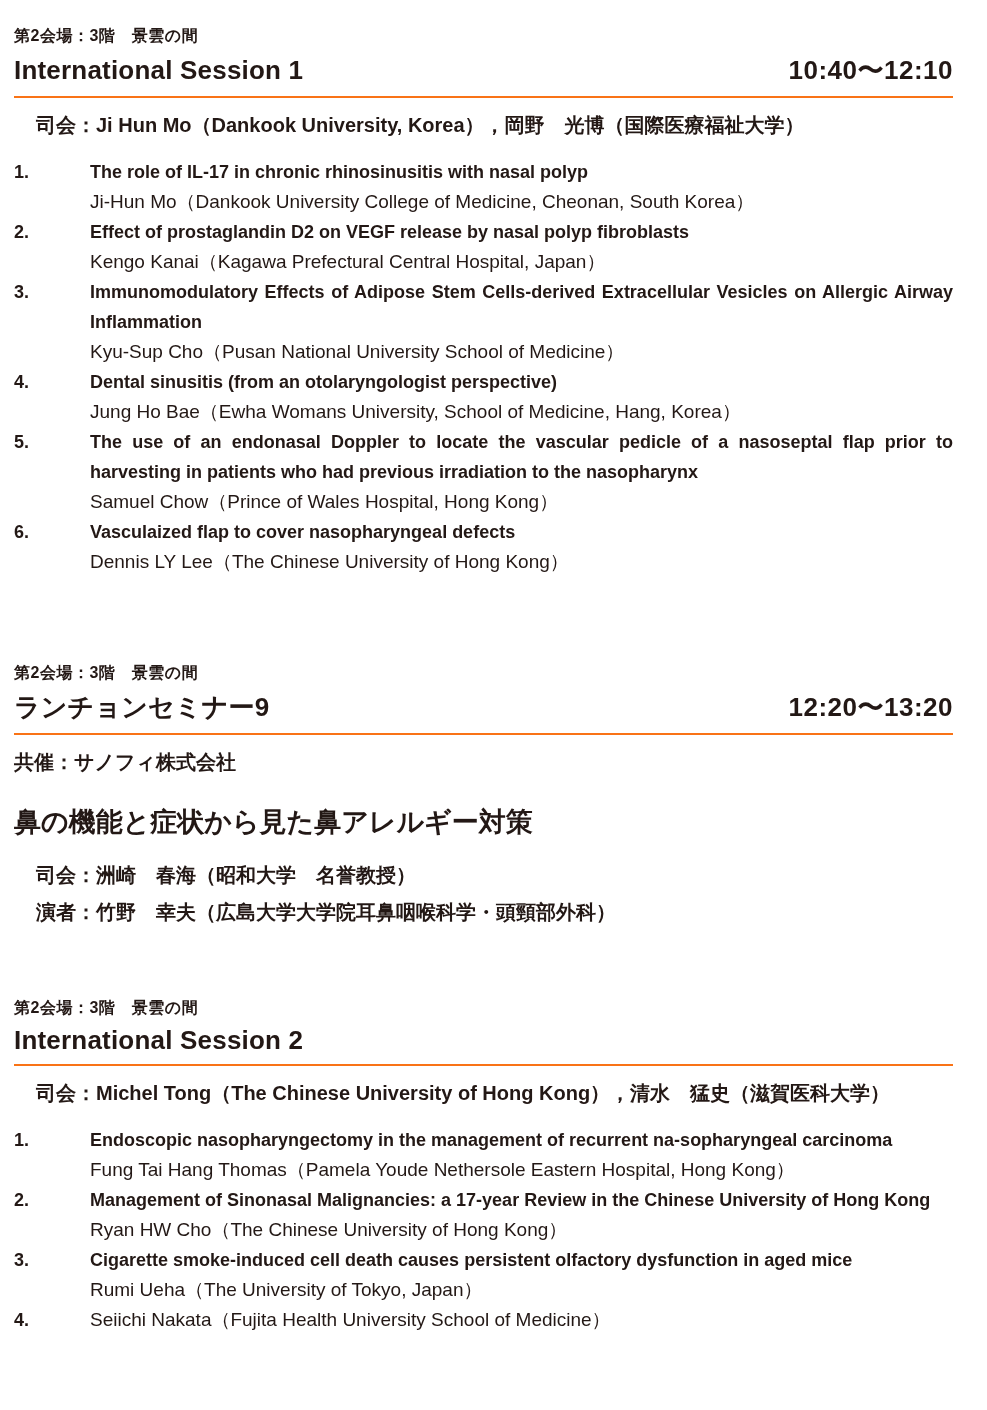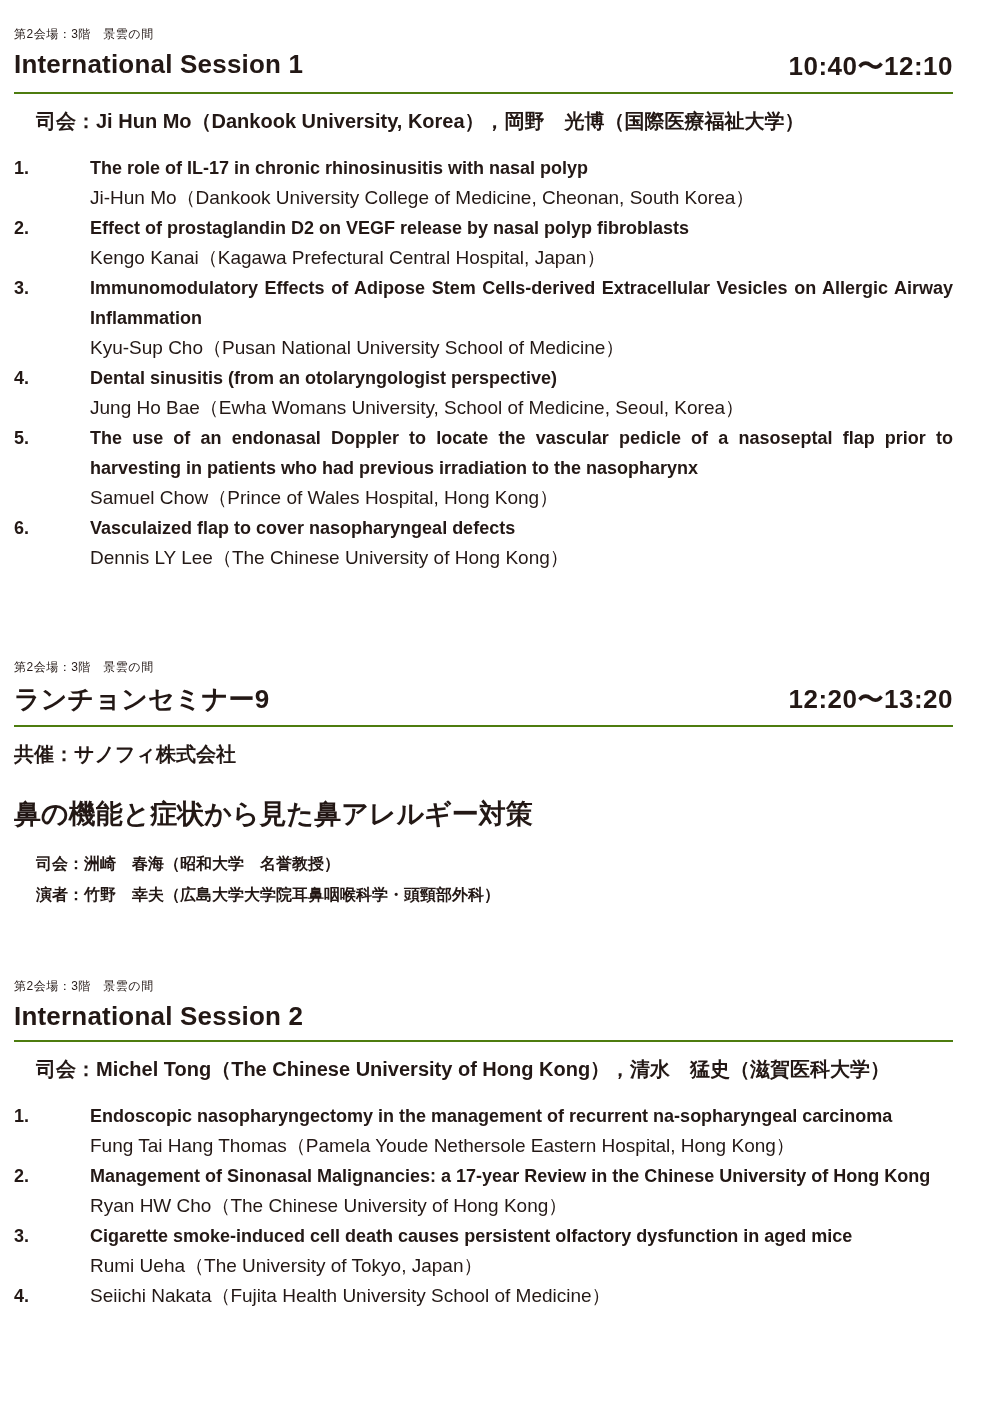--- a/index.html
+++ b/index.html
@@ -7,30 +7,30 @@
   body {
     width: 987px;
     height: 1410px;
     color: #231815;
     font-family: "Liberation Sans", sans-serif;
     overflow: hidden;
   }
   .page { padding: 26px 34px 0 14px; }
 
   .venue {
-    font-size: 12px;
-    font-weight: normal;
+    font-size: 16px;
+    font-weight: bold;
     letter-spacing: 0.5px;
     margin-bottom: 6px;
   }
   .session-header {
     display: flex;
     justify-content: space-between;
-    align-items: flex-start;
-    border-bottom: 2px solid #4d7c0f;
+    align-items: center;
+    border-bottom: 2px solid #f97316;
     padding-bottom: 8px;
   }
   .session-title { font-size: 26px; font-weight: bold; letter-spacing: 0.2px; }
   .session-time  { font-size: 26px; font-weight: bold; letter-spacing: 0.5px; }
 
   .chair-line {
     font-size: 20px;
     font-weight: bold;
     padding-left: 22px;
     margin-top: 14px;
@@ -65,21 +65,21 @@
     font-size: 20px;
     font-weight: bold;
     margin-top: 14px;
   }
   .seminar-title {
     font-size: 27px;
     font-weight: bold;
     margin-top: 28px;
   }
   .seminar-person {
-    font-size: 16px;
+    font-size: 20px;
     font-weight: bold;
     padding-left: 22px;
   }
   .seminar-person.first { margin-top: 22px; }
   .seminar-person.second { margin-top: 10px; }
 
   .section-is2 { margin-top: 72px; }
 </style>
 </head>
 <body>
@@ -113,21 +113,21 @@
         <span class="item-num">3.</span>
         <div class="item-body">
           <p class="item-title">Immunomodulatory Effects of Adipose Stem Cells-derived Extracellular Vesicles on Allergic Airway Inflammation</p>
           <p class="item-speaker">Kyu-Sup Cho（Pusan National University School of Medicine）</p>
         </div>
       </li>
       <li class="item">
         <span class="item-num">4.</span>
         <div class="item-body">
           <p class="item-title">Dental sinusitis (from an otolaryngologist perspective)</p>
-          <p class="item-speaker">Jung Ho Bae（Ewha Womans University, School of Medicine, Seoul, Korea）</p>
+          <p class="item-speaker">Jung Ho Bae（Ewha Womans University, School of Medicine, Hang, Korea）</p>
         </div>
       </li>
       <li class="item">
         <span class="item-num">5.</span>
         <div class="item-body">
           <p class="item-title">The use of an endonasal Doppler to locate the vascular pedicle of a nasoseptal flap prior to harvesting in patients who had previous irradiation to the nasopharynx</p>
           <p class="item-speaker">Samuel Chow（Prince of Wales Hospital, Hong Kong）</p>
         </div>
       </li>
       <li class="item">

